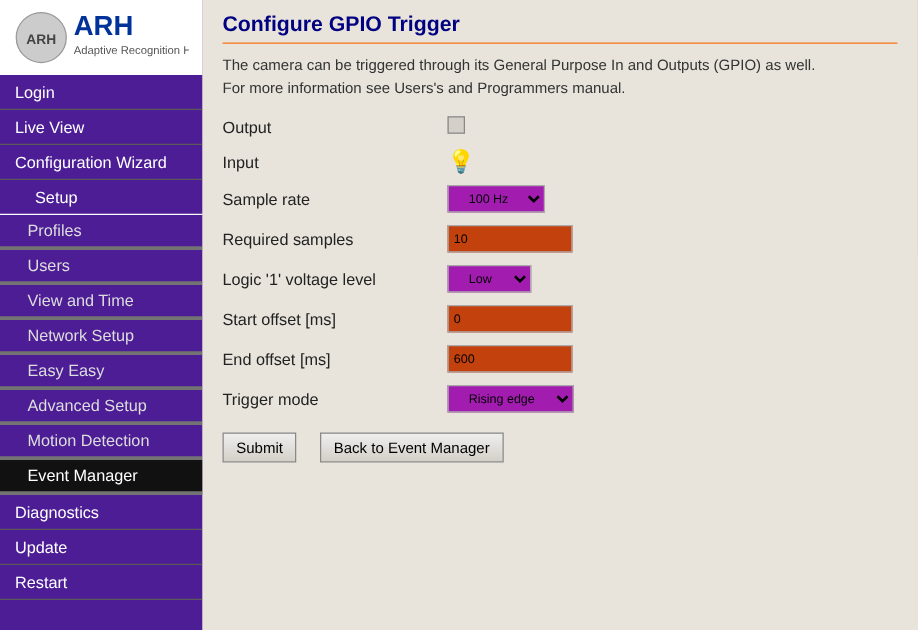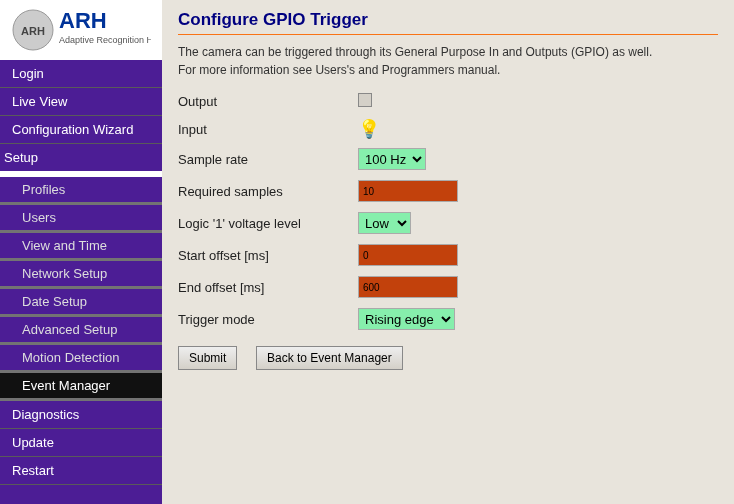--- a/index.html
+++ b/index.html
@@ -33,23 +33,23 @@
       color: #ffffff;
       padding: 6px 12px;
       cursor: pointer;
       font-size: 13px;
       border-bottom: 1px solid #5a5a5a;
       user-select: none;
     }
 
     .nav-section-header {
       color: #ffffff;
-      padding: 6px 4px;
-      font-size: 13px;
-      border-bottom: 6px solid #ffffff;
+      padding: 6px 28px;
+      font-size: 13px;
+      border-bottom: 1px solid #ffffff;
     }
 
     .nav-sub-item {
       color: #dddddd;
       padding: 5px 12px 5px 22px;
       cursor: pointer;
       font-size: 13px;
       border-bottom: 3px solid #737373;
       user-select: none;
     }
@@ -110,23 +110,23 @@
       border: 1px solid #aaaaaa;
       padding: 2px 4px;
       font-size: 10px;
       background: #c2410c;
       width: 100px;
       height: 22px;
     }
 
     select {
       border: 1px solid #aaaaaa;
-      padding: 1px 2px;
-      font-size: 13px;
-      background: #86efac;
+      padding: 1px 12px;
+      font-size: 10px;
+      background: #a21caf;
       height: 22px;
     }
 
     
     .checkbox-sim {
       width: 14px;
       height: 14px;
       border: 1px solid #888;
       background: #d4d0c8;
       display: inline-block;
@@ -170,21 +170,21 @@
   </div>
 
   <div class="nav-item">Login</div>
   <div class="nav-item">Live View</div>
   <div class="nav-item">Configuration Wizard</div>
   <div class="nav-section-header">Setup</div>
   <div class="nav-sub-item">Profiles</div>
   <div class="nav-sub-item">Users</div>
   <div class="nav-sub-item">View and Time</div>
   <div class="nav-sub-item">Network Setup</div>
-  <div class="nav-sub-item">Date Setup</div>
+  <div class="nav-sub-item">Easy Easy</div>
   <div class="nav-sub-item">Advanced Setup</div>
   <div class="nav-sub-item">Motion Detection</div>
   <div class="nav-sub-item active">Event Manager</div>
   <div class="nav-item">Diagnostics</div>
   <div class="nav-item">Update</div>
   <div class="nav-item">Restart</div>
 </div>
 
 <div id="main">
   <div id="content-area">

